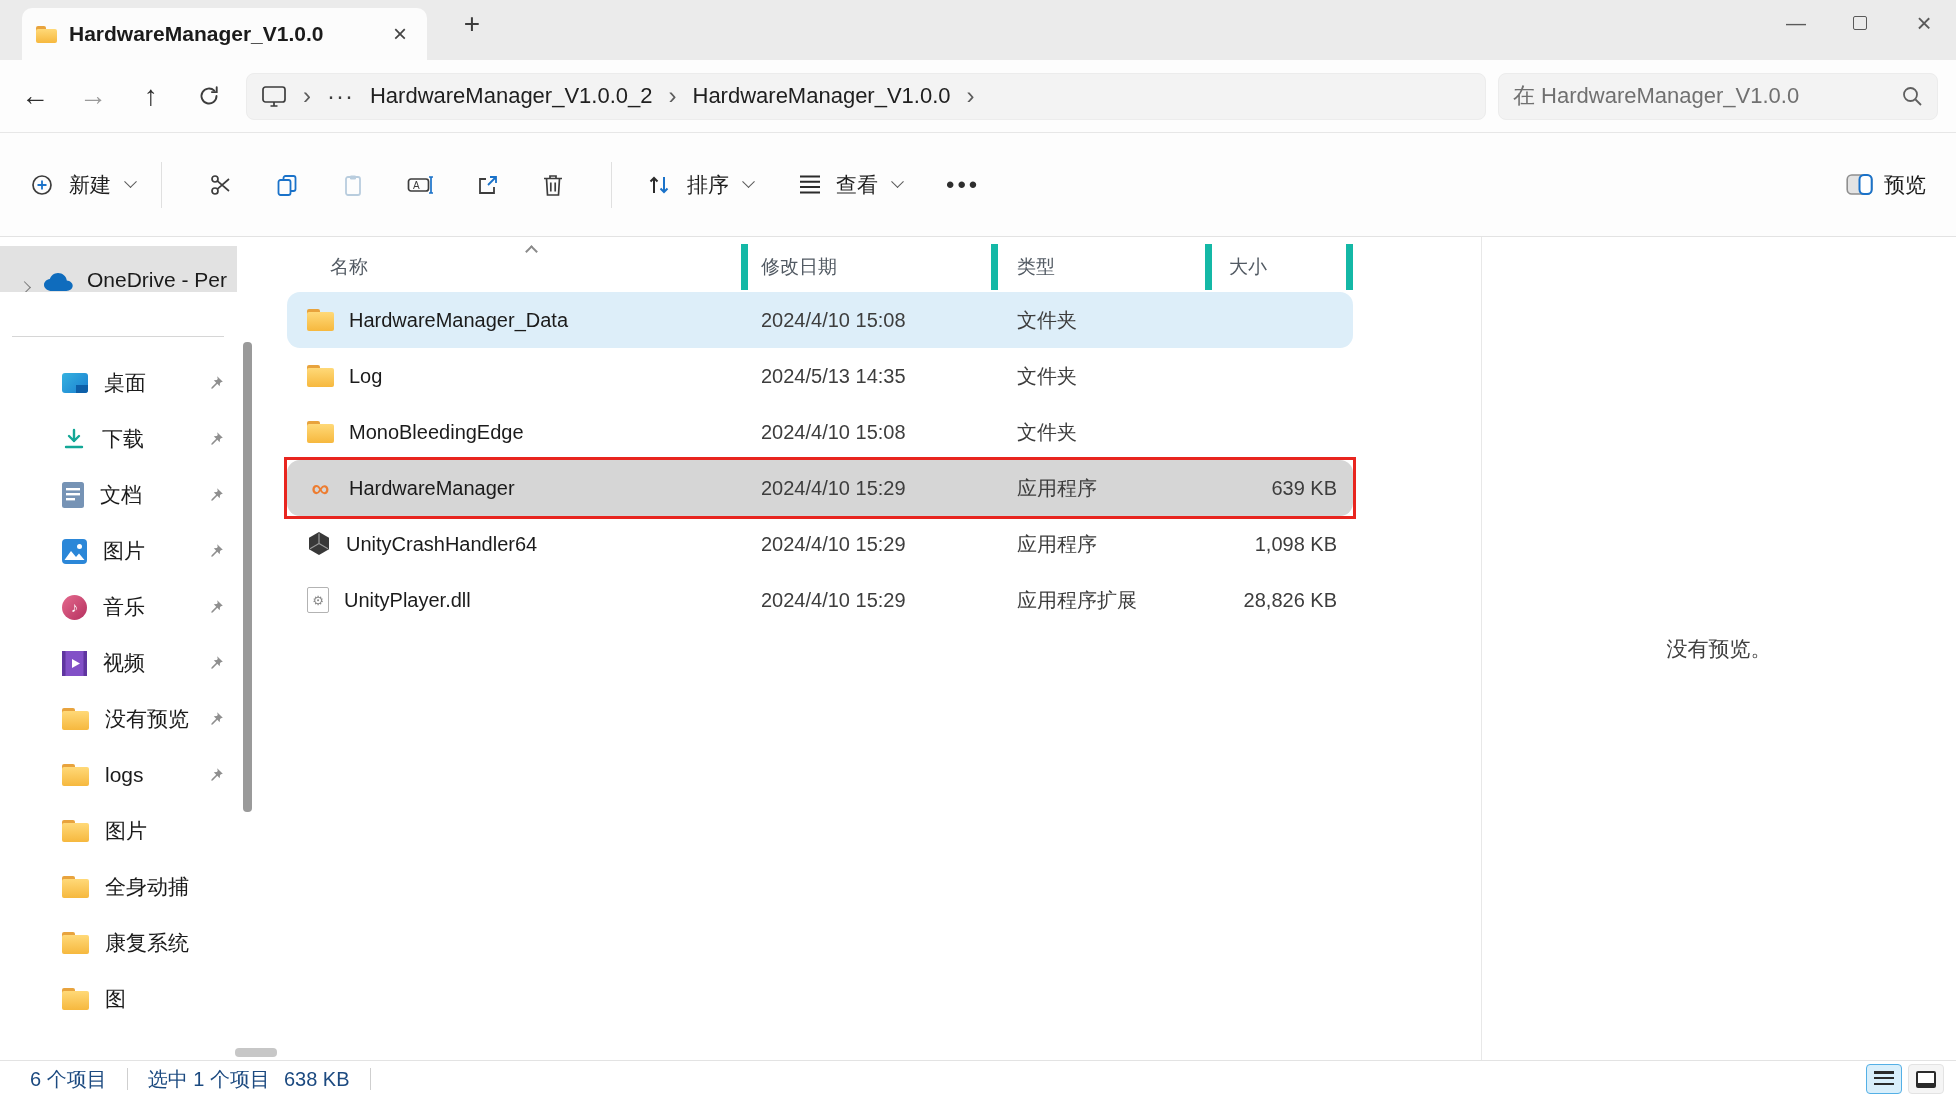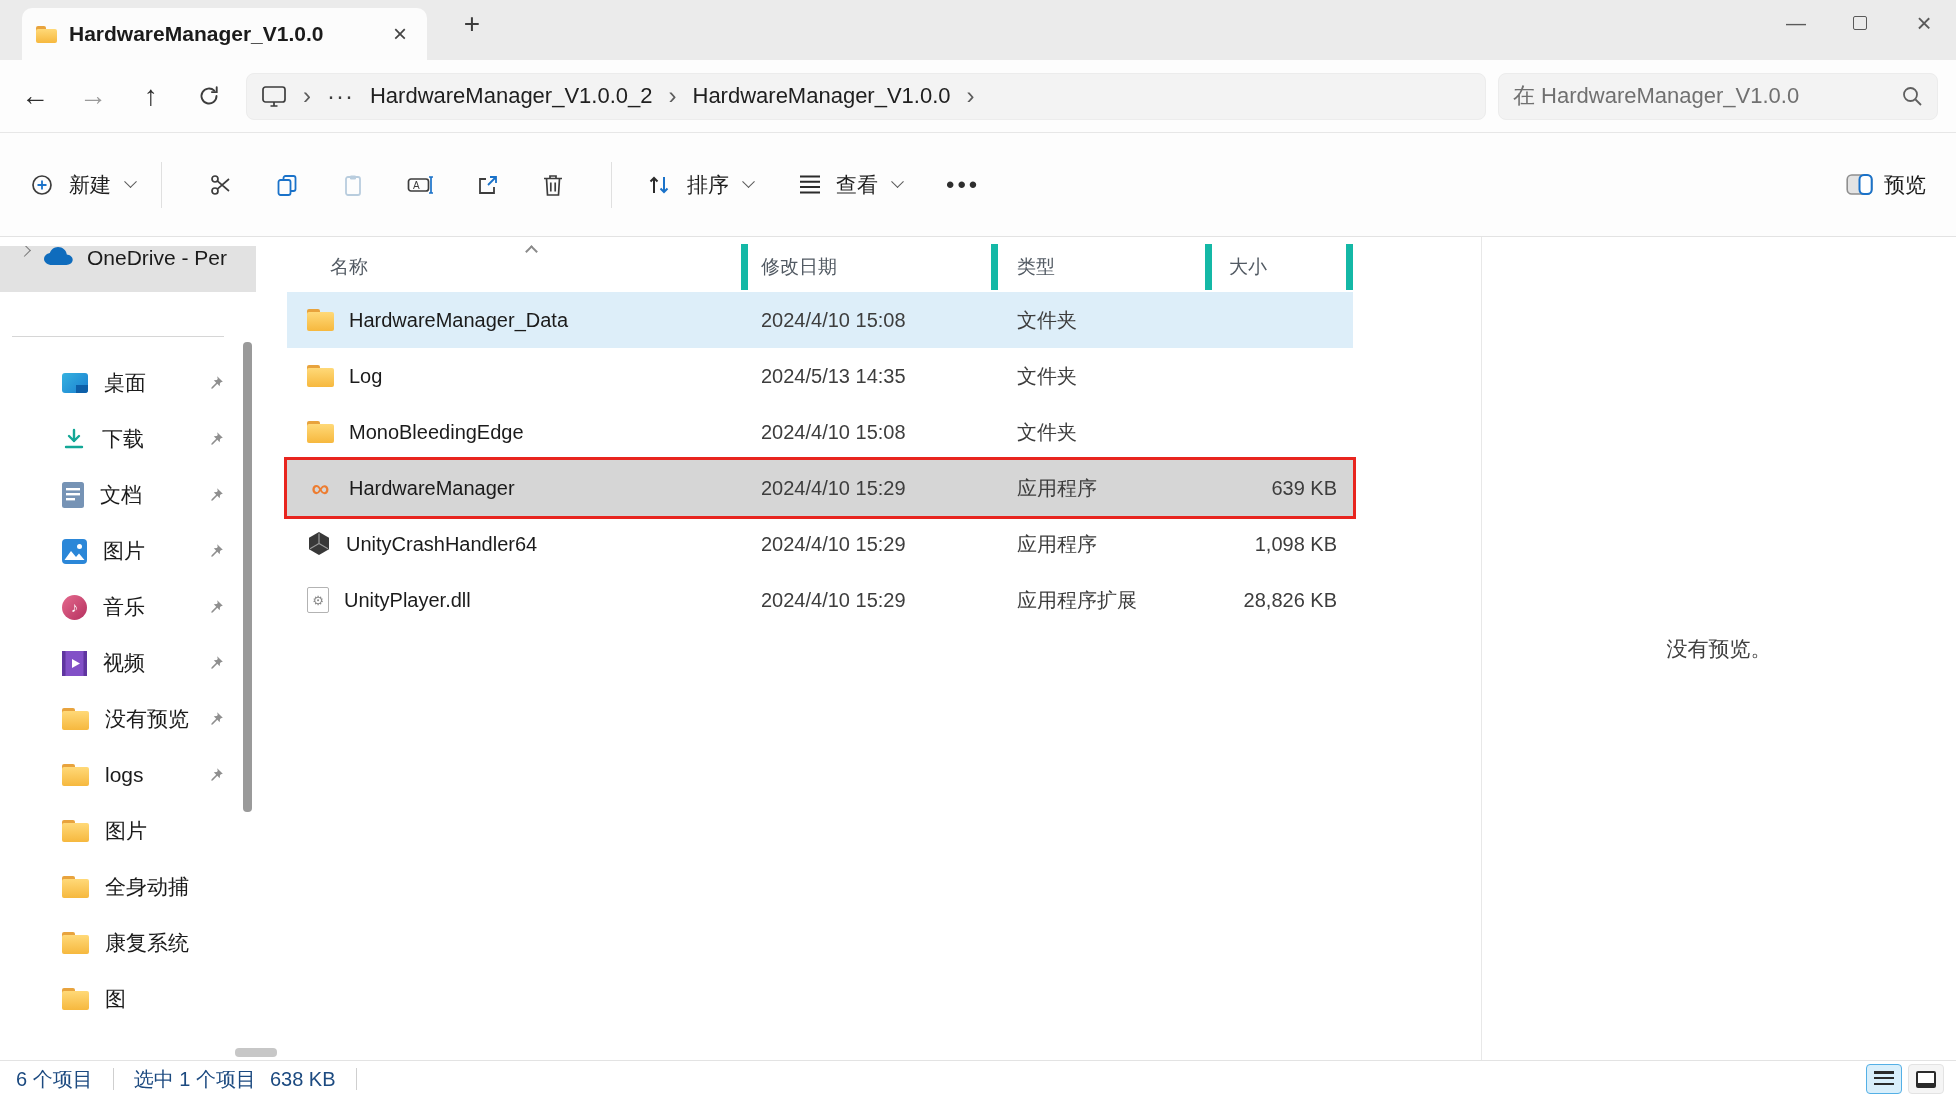--- a/index.html
+++ b/index.html
@@ -44,22 +44,22 @@
   .tb-sep { width:1px; height:46px; background:#e0e0e0; margin:0 26px; flex:none; }
   .tb-ic { margin:0 21px; display:flex; align-items:center; flex:none; }
   .more-dots { font-size:24px; color:#2e2e2e; letter-spacing:3px; margin:0 26px; }
   .preview-btn { margin-left:auto; display:flex; align-items:center; gap:11px; font-size:21px; }
 
   
   .content { height:823px; display:flex; position:relative; background:#fff; }
 
   
   .sidebar { width:250px; flex:none; position:relative; }
-  .od-row { margin-top:9px; width:256px; height:46px; background:#e2e2e2;
-            display:flex; align-items:flex-start; padding-left:20px; gap:14px; font-size:21px; overflow:hidden; }
+  .od-row { margin-top:9px; width:237px; height:46px; background:#e2e2e2;
+            display:flex; align-items:flex-end; padding-left:20px; gap:14px; font-size:21px; overflow:hidden; }
   .chev-r { width:9px; height:9px; border-top:1.8px solid #7a7a7a; border-right:1.8px solid #7a7a7a;
             transform:rotate(45deg); flex:none; }
   .od-label { white-space:nowrap; }
   .sb-divider { margin:44px 0 0 12px; width:212px; border-top:1px solid #d6d6d6; }
   .sb-items { margin-top:18px;text-align:right; }
   .sb-item { height:56px; display:flex; align-items:center; padding-left:62px; font-size:21px; gap:16px; }
   .sb-label { white-space:nowrap; }
   .pin { margin-left:auto; margin-right:26px; flex:none; }
   .v-scrollbar { position:absolute; left:243px; top:105px; width:9px; height:470px; background:#9a9a9a; border-radius:4px; }
   .h-thumb { position:absolute; left:235px; bottom:3px; width:42px; height:9px; background:#c7c7c7; border-radius:4px; }
@@ -89,37 +89,37 @@
   .filearea { flex:1; position:relative; padding:7px 0 0 37px; }
   .hdr { display:flex; height:46px; align-items:center; color:#525a63; font-size:19px; position:relative; }
   .hc { border-right:7px solid #14b8a6; height:100%; display:flex; align-items:center;text-align:center; }
   .hc.name { width:461px; padding-left:43px; }
   .hc.date { width:250px; padding-left:13px; }
   .hc.type { width:214px; padding-left:19px; }
   .hc.size { width:141px; padding-left:17px; }
   .sort-caret { position:absolute; left:240px; top:3px; width:9px; height:9px;
     border-left:2px solid #8a8a8a; border-top:2px solid #8a8a8a; transform:rotate(45deg); }
   .rows { margin-top:2px; }
-  .row { display:flex; height:56px; align-items:center; font-size:20px; width:1066px; position:relative; }
+  .row { display:flex; height:56px; align-items:center; font-size:20px; width:1066px; position:relative;border-radius:13px; }
   .row.hover { background:#ddeef9; }
   .row.selected { background:#d6d6d6; }
   .red-box { position:absolute; inset:-3px; border:3px solid #e8251f; pointer-events:none; }
   .c-name { width:461px; display:flex; align-items:center; gap:15px; padding-left:20px; color:#1b1b1b; }
   .c-date { width:250px; padding-left:13px; color:#3d3d3d; }
   .c-type { width:214px; padding-left:19px; color:#3d3d3d; }
   .c-size { width:141px; text-align:right; padding-right:16px; color:#3d3d3d; }
 
   
   .pv-sep { width:1px; background:#e8e8e8; flex:none; }
   .preview { width:474px; flex:none; display:flex; align-items:center; justify-content:center;
              color:#404040; font-size:21px; }
 
   
   .statusbar { height:37px; border-top:1px solid #e3e3e3; display:flex; align-items:center;
-               font-size:20px; color:#1c4a80; padding-left:16px; position:relative; }
+               font-size:20px; color:#1c4a80; padding-left:30px; position:relative; }
   .sb-sep { width:1px; height:22px; background:#cfcfcf; margin:0 20px; }
   .sel-size { margin-left:14px; }
   .views { position:absolute; right:12px; top:3px; display:flex; gap:6px; }
   .vbtn { width:36px; height:30px; border-radius:4px; display:flex; align-items:center; justify-content:center; }
   .vbtn.active { background:#d9effb; border:1px solid #54b0e6; }
   .vbtn.inactive { background:#f5f5f5; border:1px solid #e3e3e3; }
   .vi-details { width:20px; height:17px;
     background:repeating-linear-gradient(to bottom,#2b2b2b 0 2.6px,transparent 2.6px 5.8px); }
   .vi-thumb { width:20px; height:17px; border:2.5px solid #2b2b2b; border-bottom:5px solid #2b2b2b; border-radius:2px; background:#fff; }
 </style>

